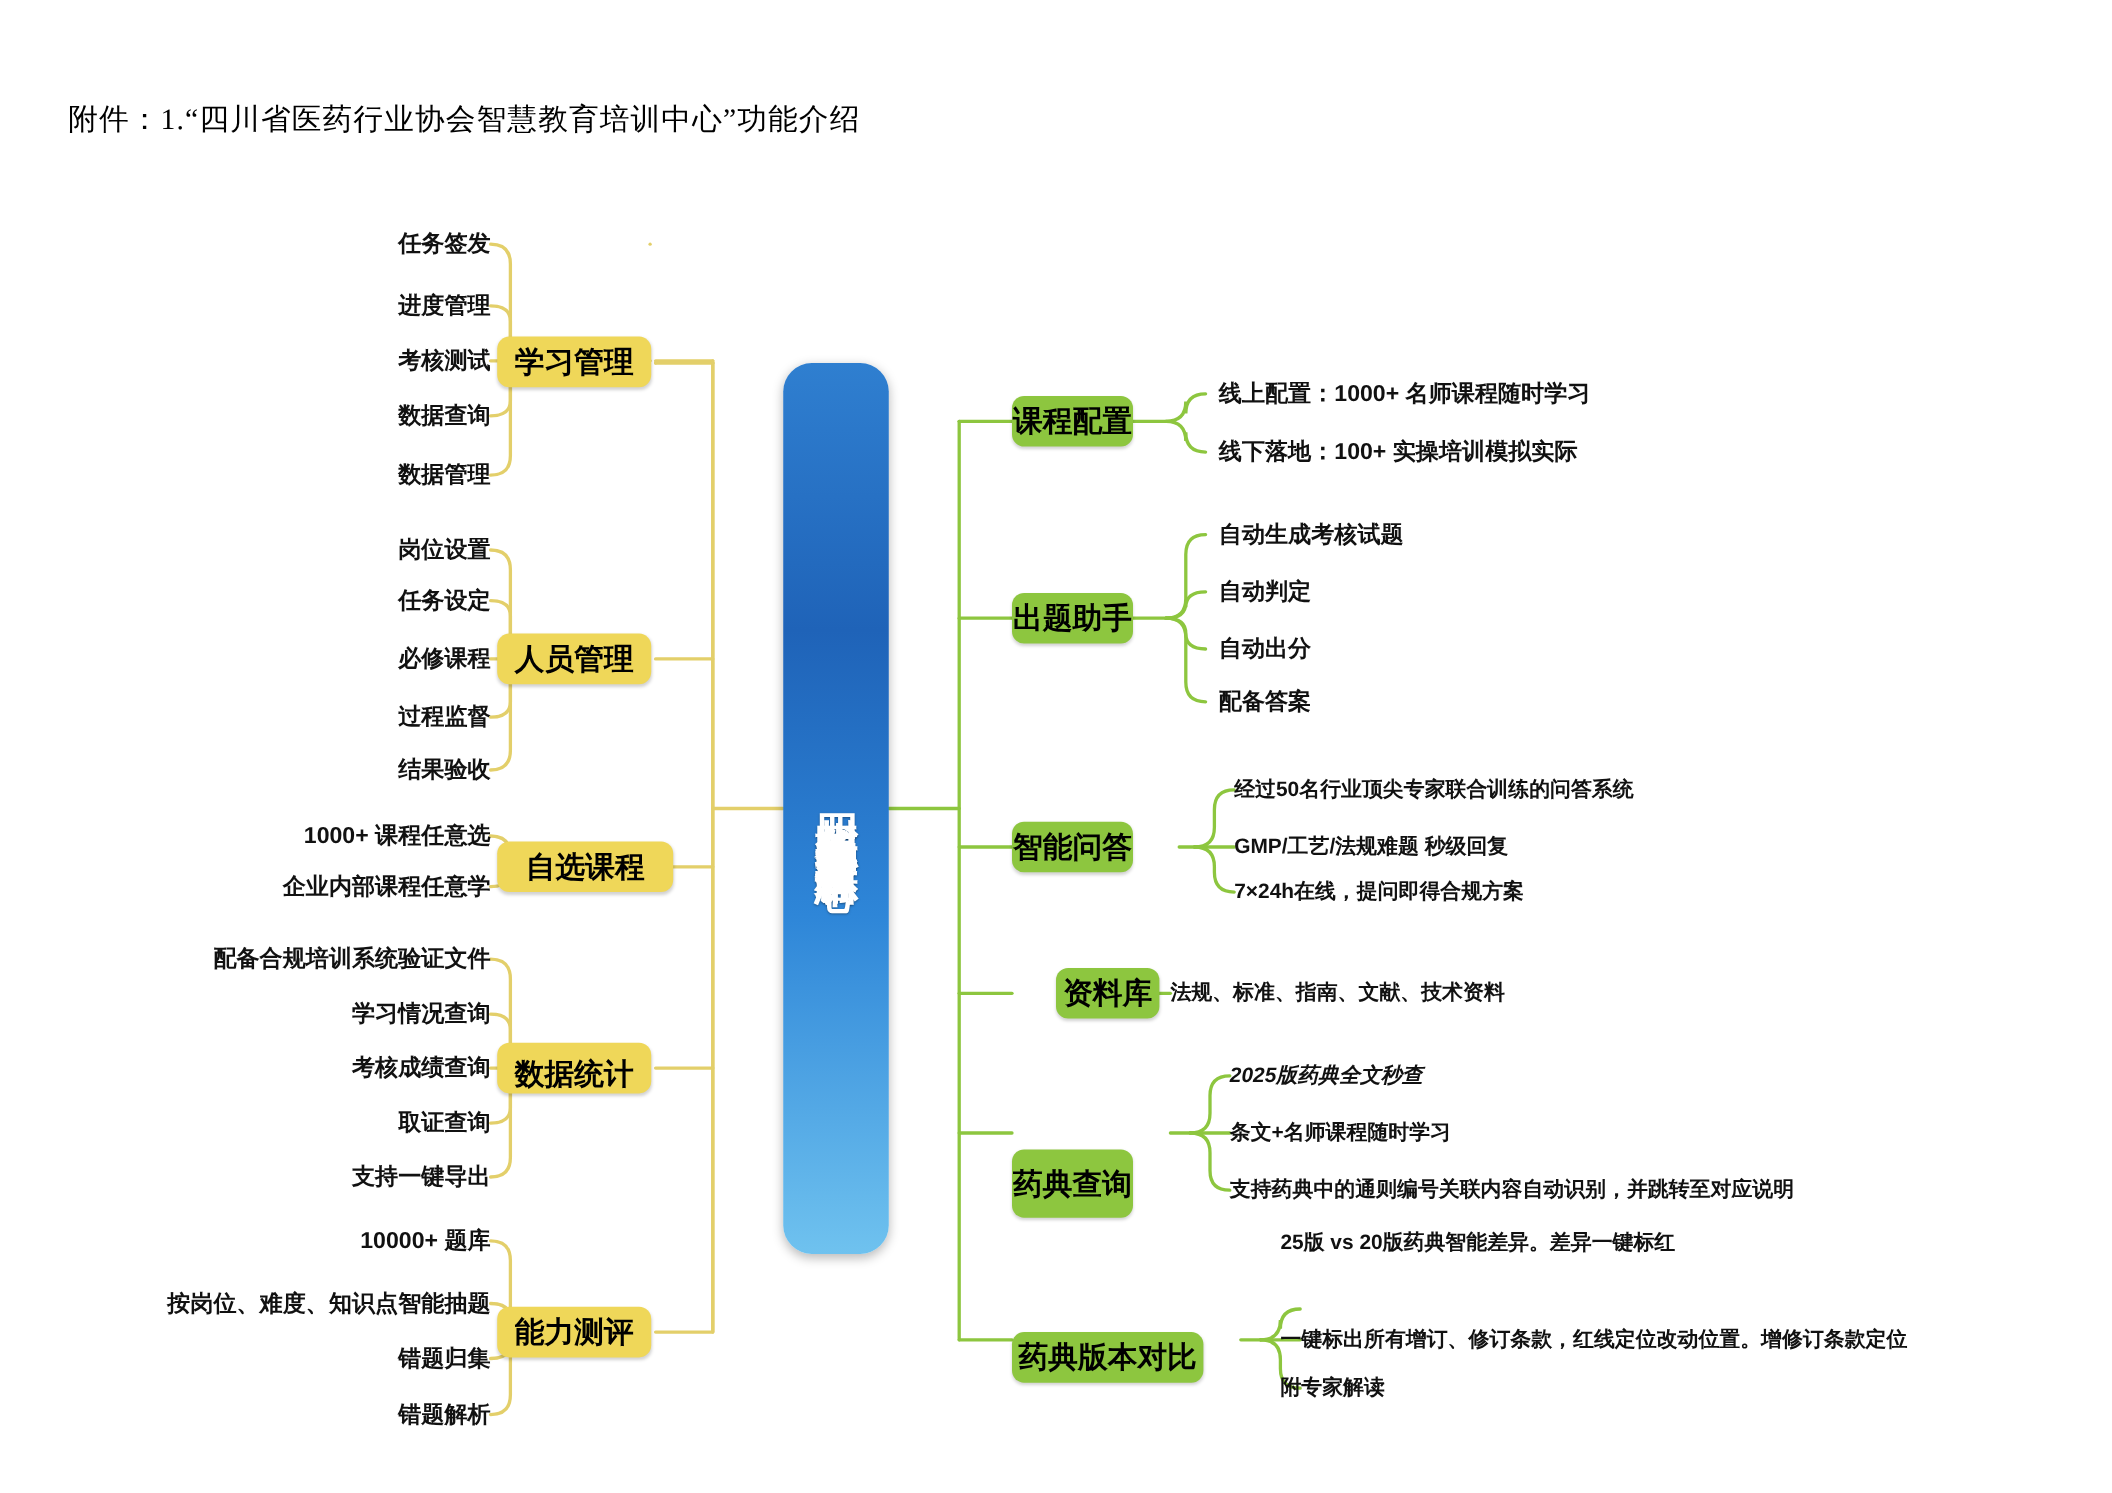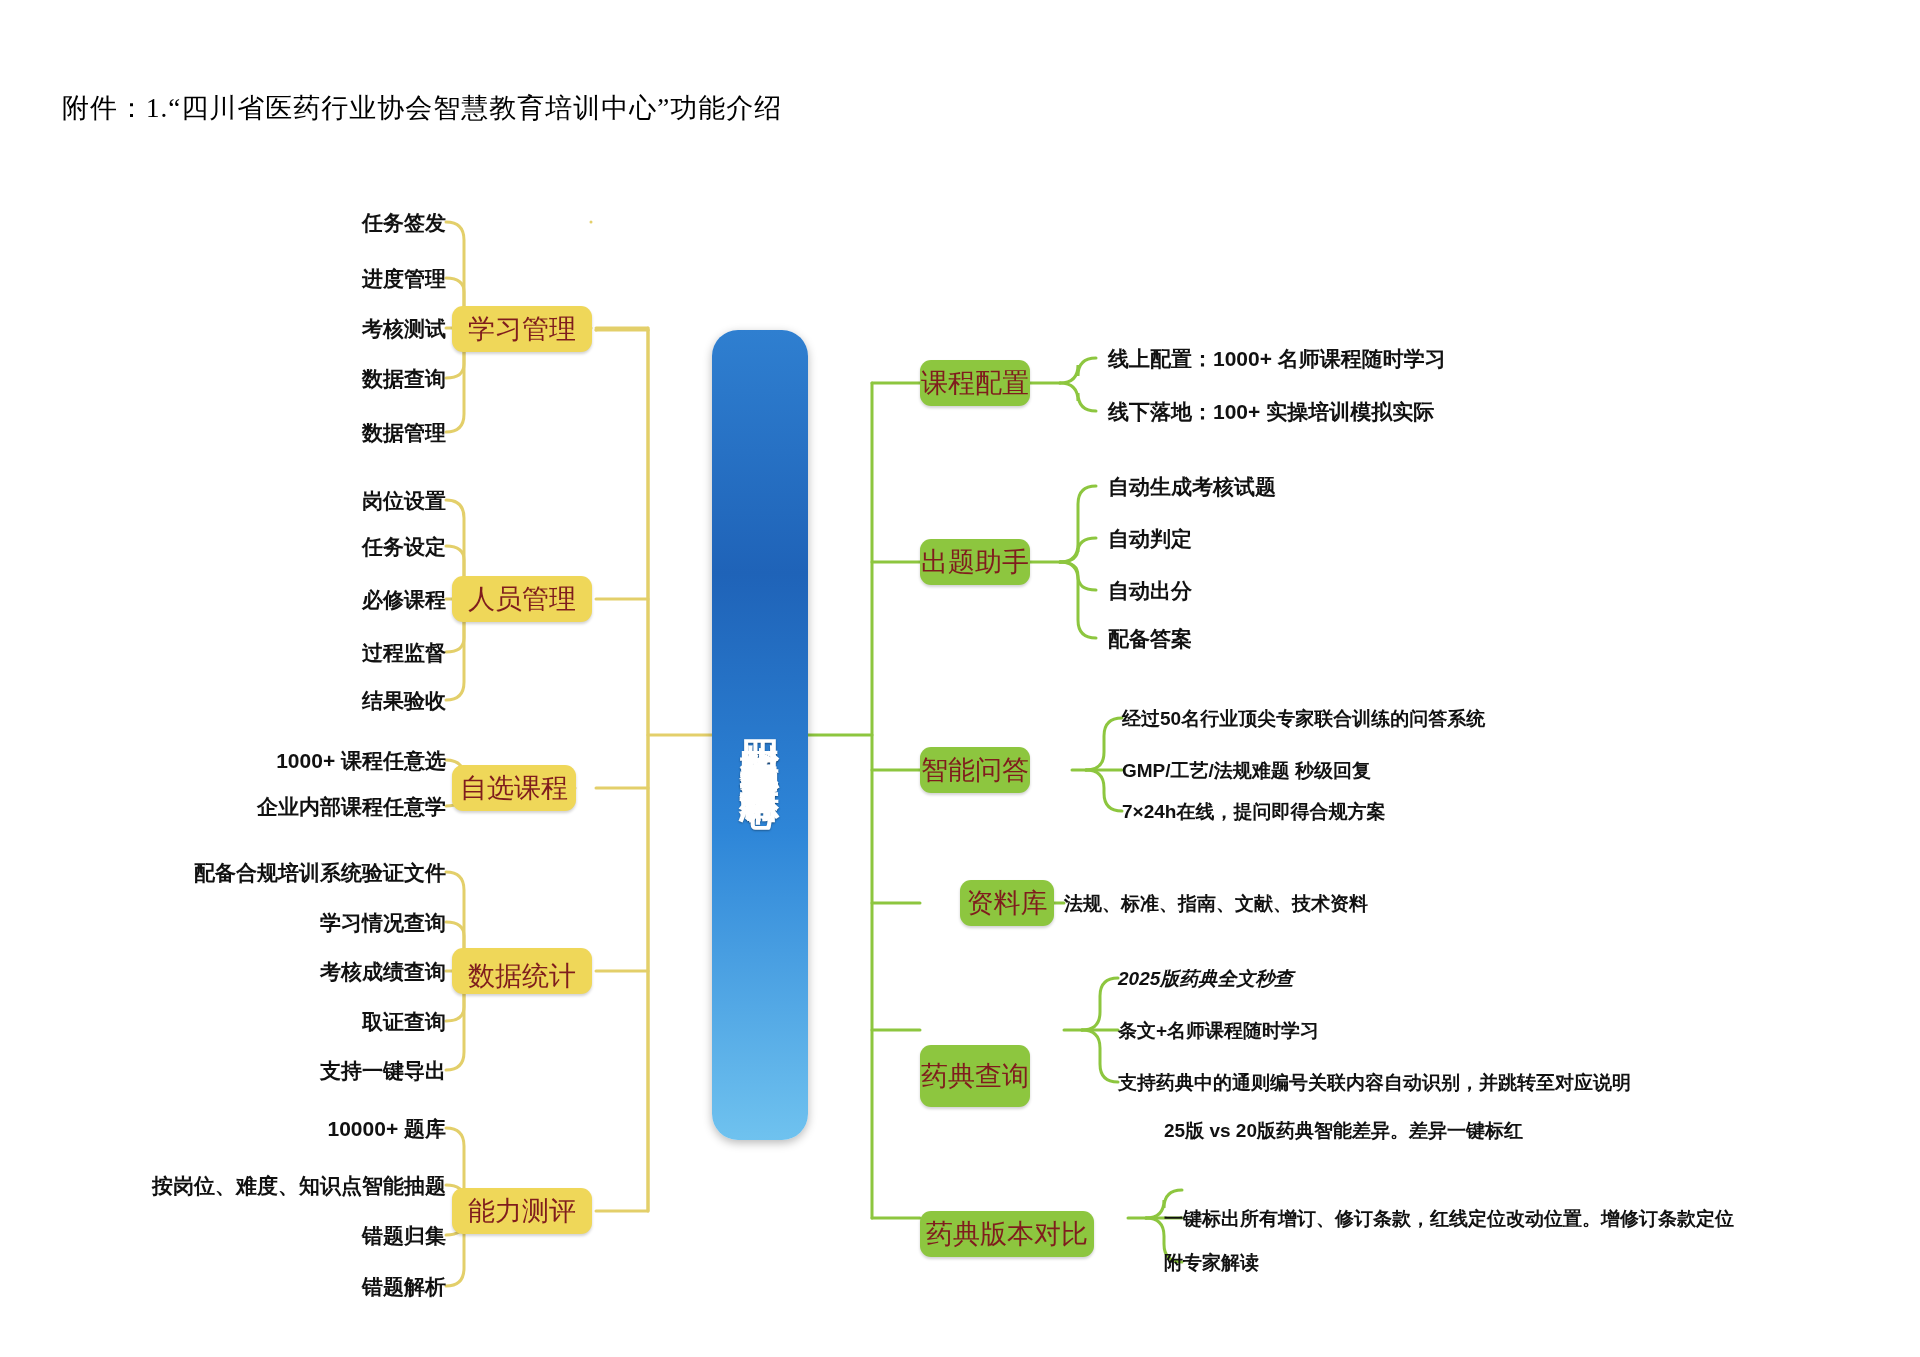--- a/index.html
+++ b/index.html
@@ -28,21 +28,21 @@
   .center-node .vtext{
     writing-mode:vertical-rl;text-orientation:upright;
     color:#fff;font-weight:bold;font-size:39px;line-height:1.16;
     letter-spacing:3px;text-shadow:0 1px 2px rgba(0,0,0,.35);
     white-space:nowrap;
   }
 
   
   .node-box{
     position:absolute;display:flex;align-items:center;justify-content:center;
-    border-radius:11px;font-weight:normal;color:#7f1d1d;
+    border-radius:11px;font-weight:bold;color:#000000;
     box-shadow:0 2px 3px rgba(0,0,0,.18);
     white-space:nowrap;box-sizing:border-box;
   }
   .node-yellow{background:#efd759;font-size:27px;}
   .node-green{background:#8dc63f;font-size:27px;}
 
   
   .leaf{
     position:absolute;font-size:21px;font-weight:bold;color:#111;
     white-space:nowrap;line-height:1;
@@ -153,21 +153,21 @@
   <div class="center-node">
     <span class="vtext">四川省医药行业协会智慧教育培训中心</span>
   </div>
 
   <div class="node-box node-yellow" style="left:452px;top:306px;width:140px;height:46px;">
     <span>学习管理</span>
   </div>
   <div class="node-box node-yellow" style="left:452px;top:576px;width:140px;height:46px;">
     <span>人员管理</span>
   </div>
-  <div class="node-box node-yellow" style="left:452px;top:765px;width:124px;height:46px;">
+  <div class="node-box node-yellow" style="left:452px;top:765px;width:160px;height:46px;">
     <span>自选课程</span>
   </div>
   <div class="node-box node-yellow" style="left:452px;top:948px;width:140px;height:46px;align-items:flex-end;">
     <span>数据统计</span>
   </div>
   <div class="node-box node-yellow" style="left:452px;top:1188px;width:140px;height:46px;">
     <span>能力测评</span>
   </div>
 
   <div class="leaf r" style="left:446px;top:222px;">任务签发</div>

